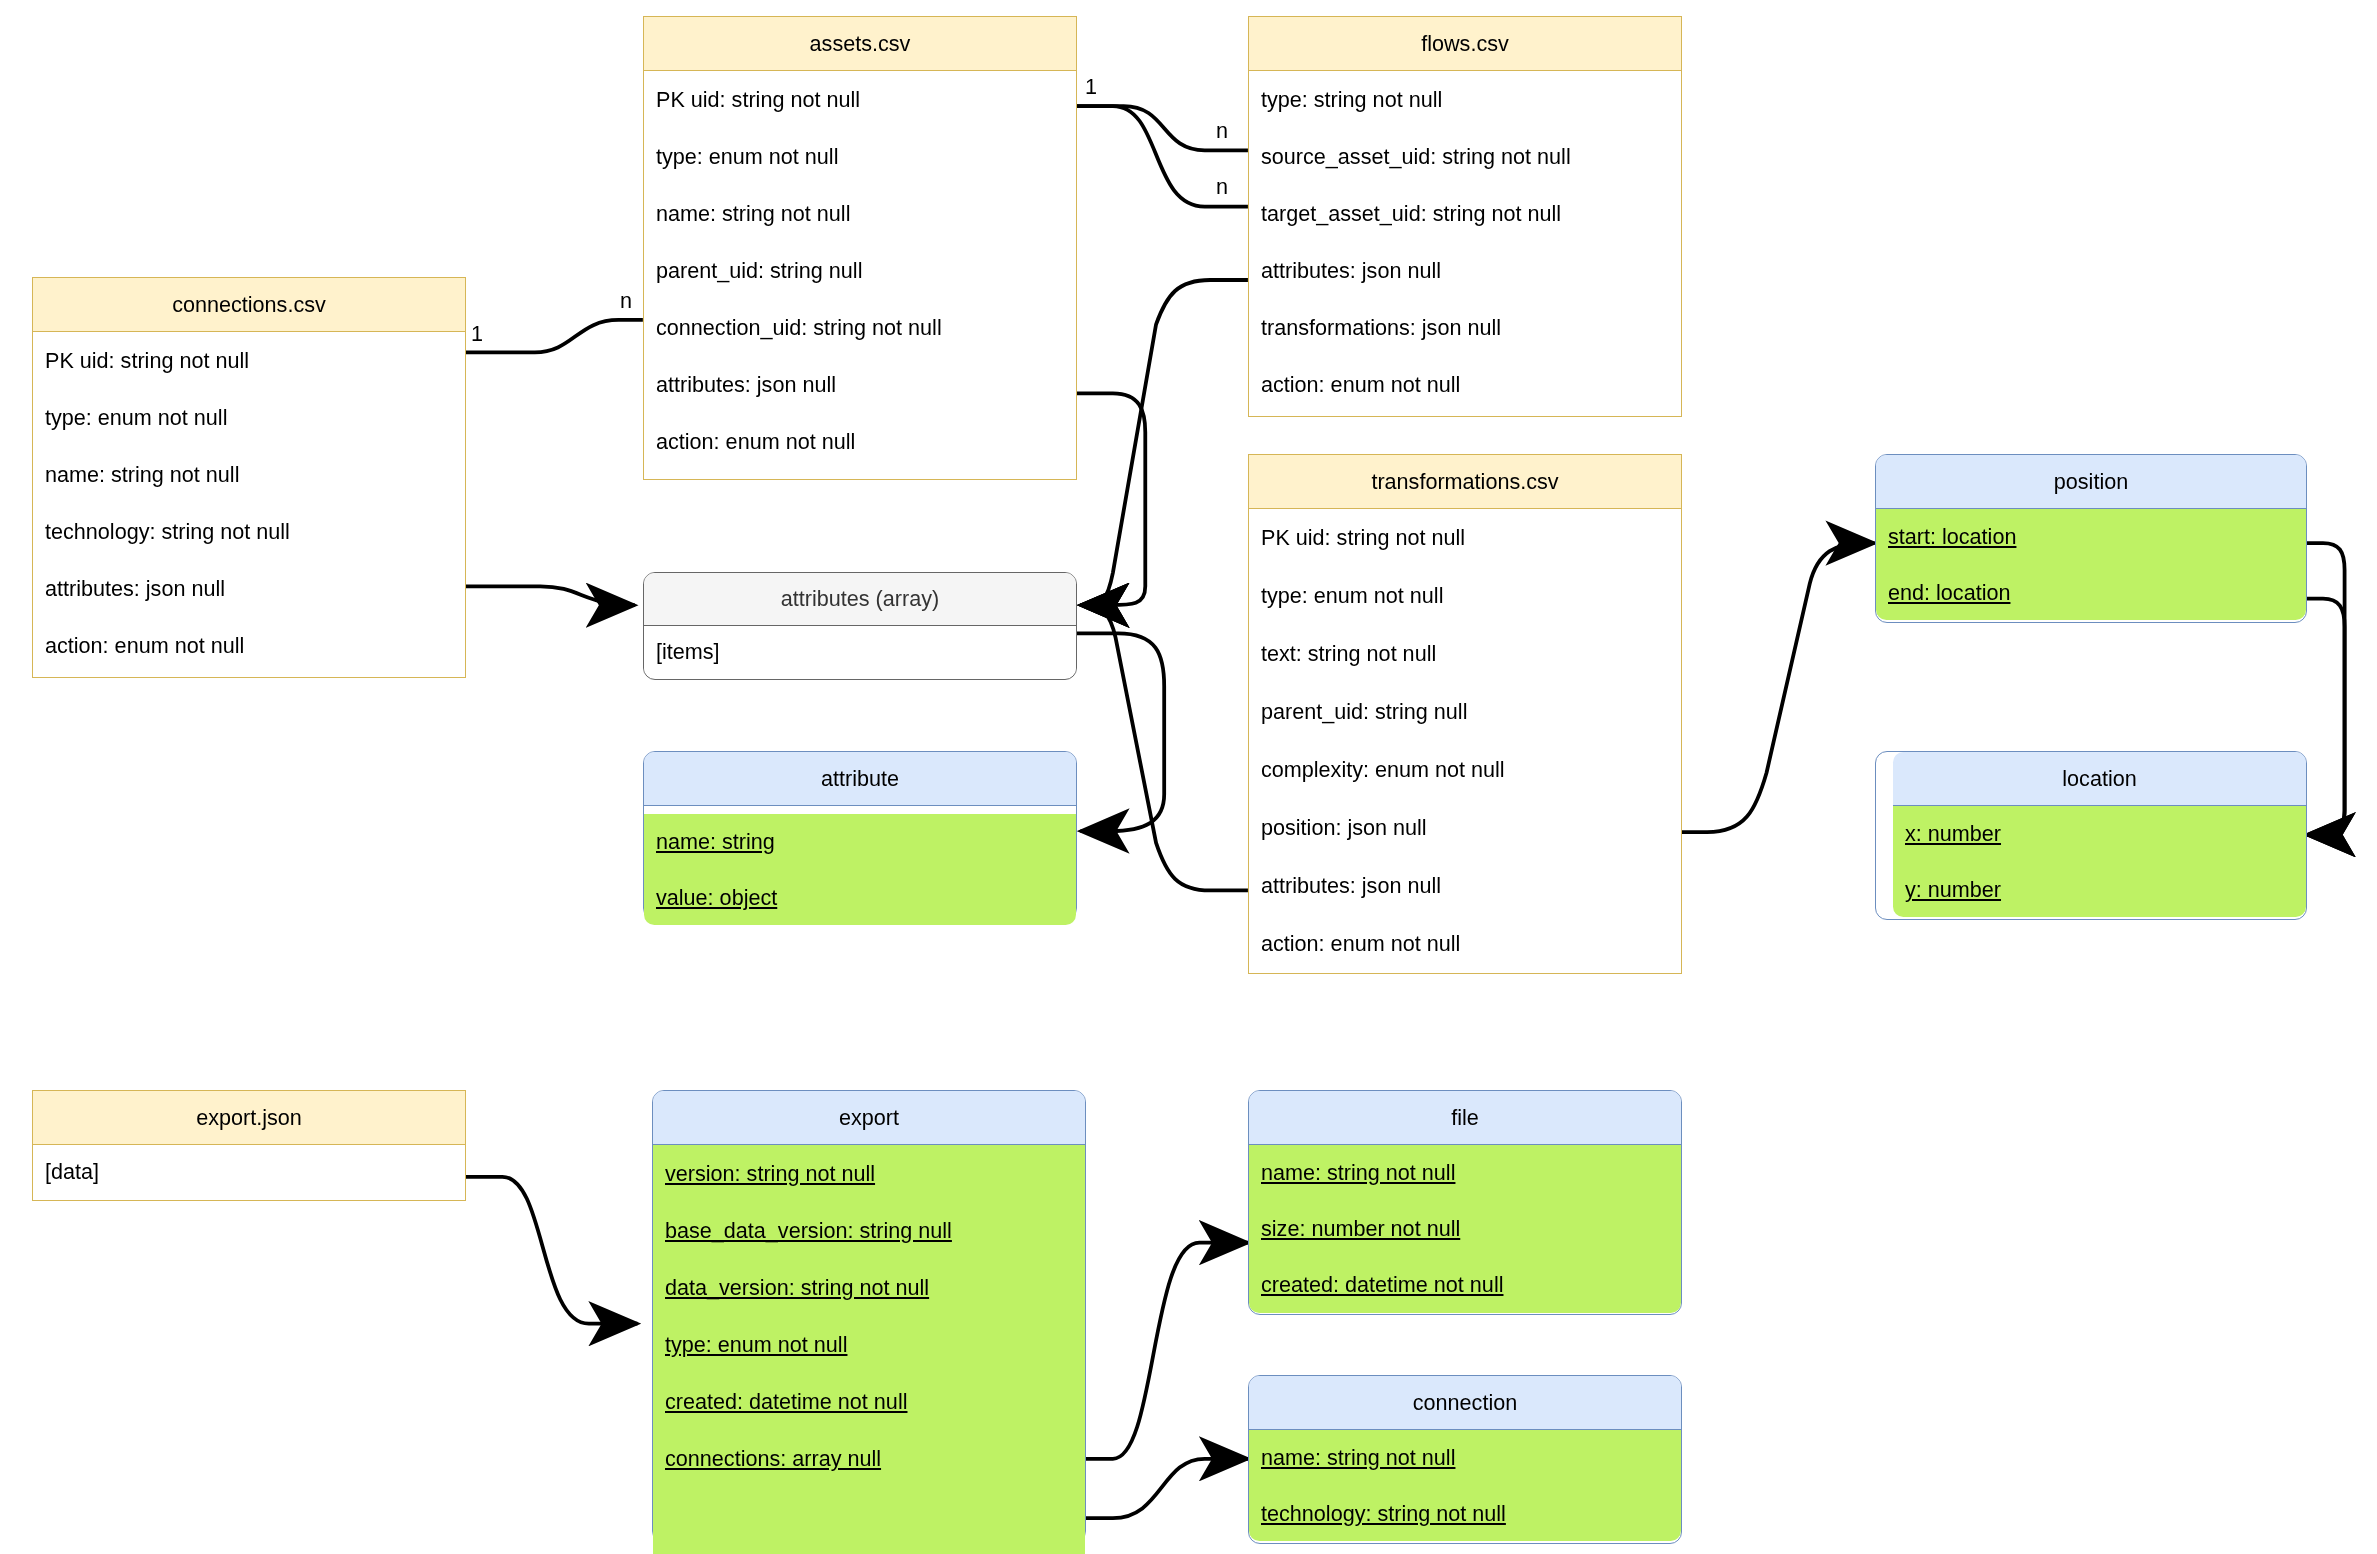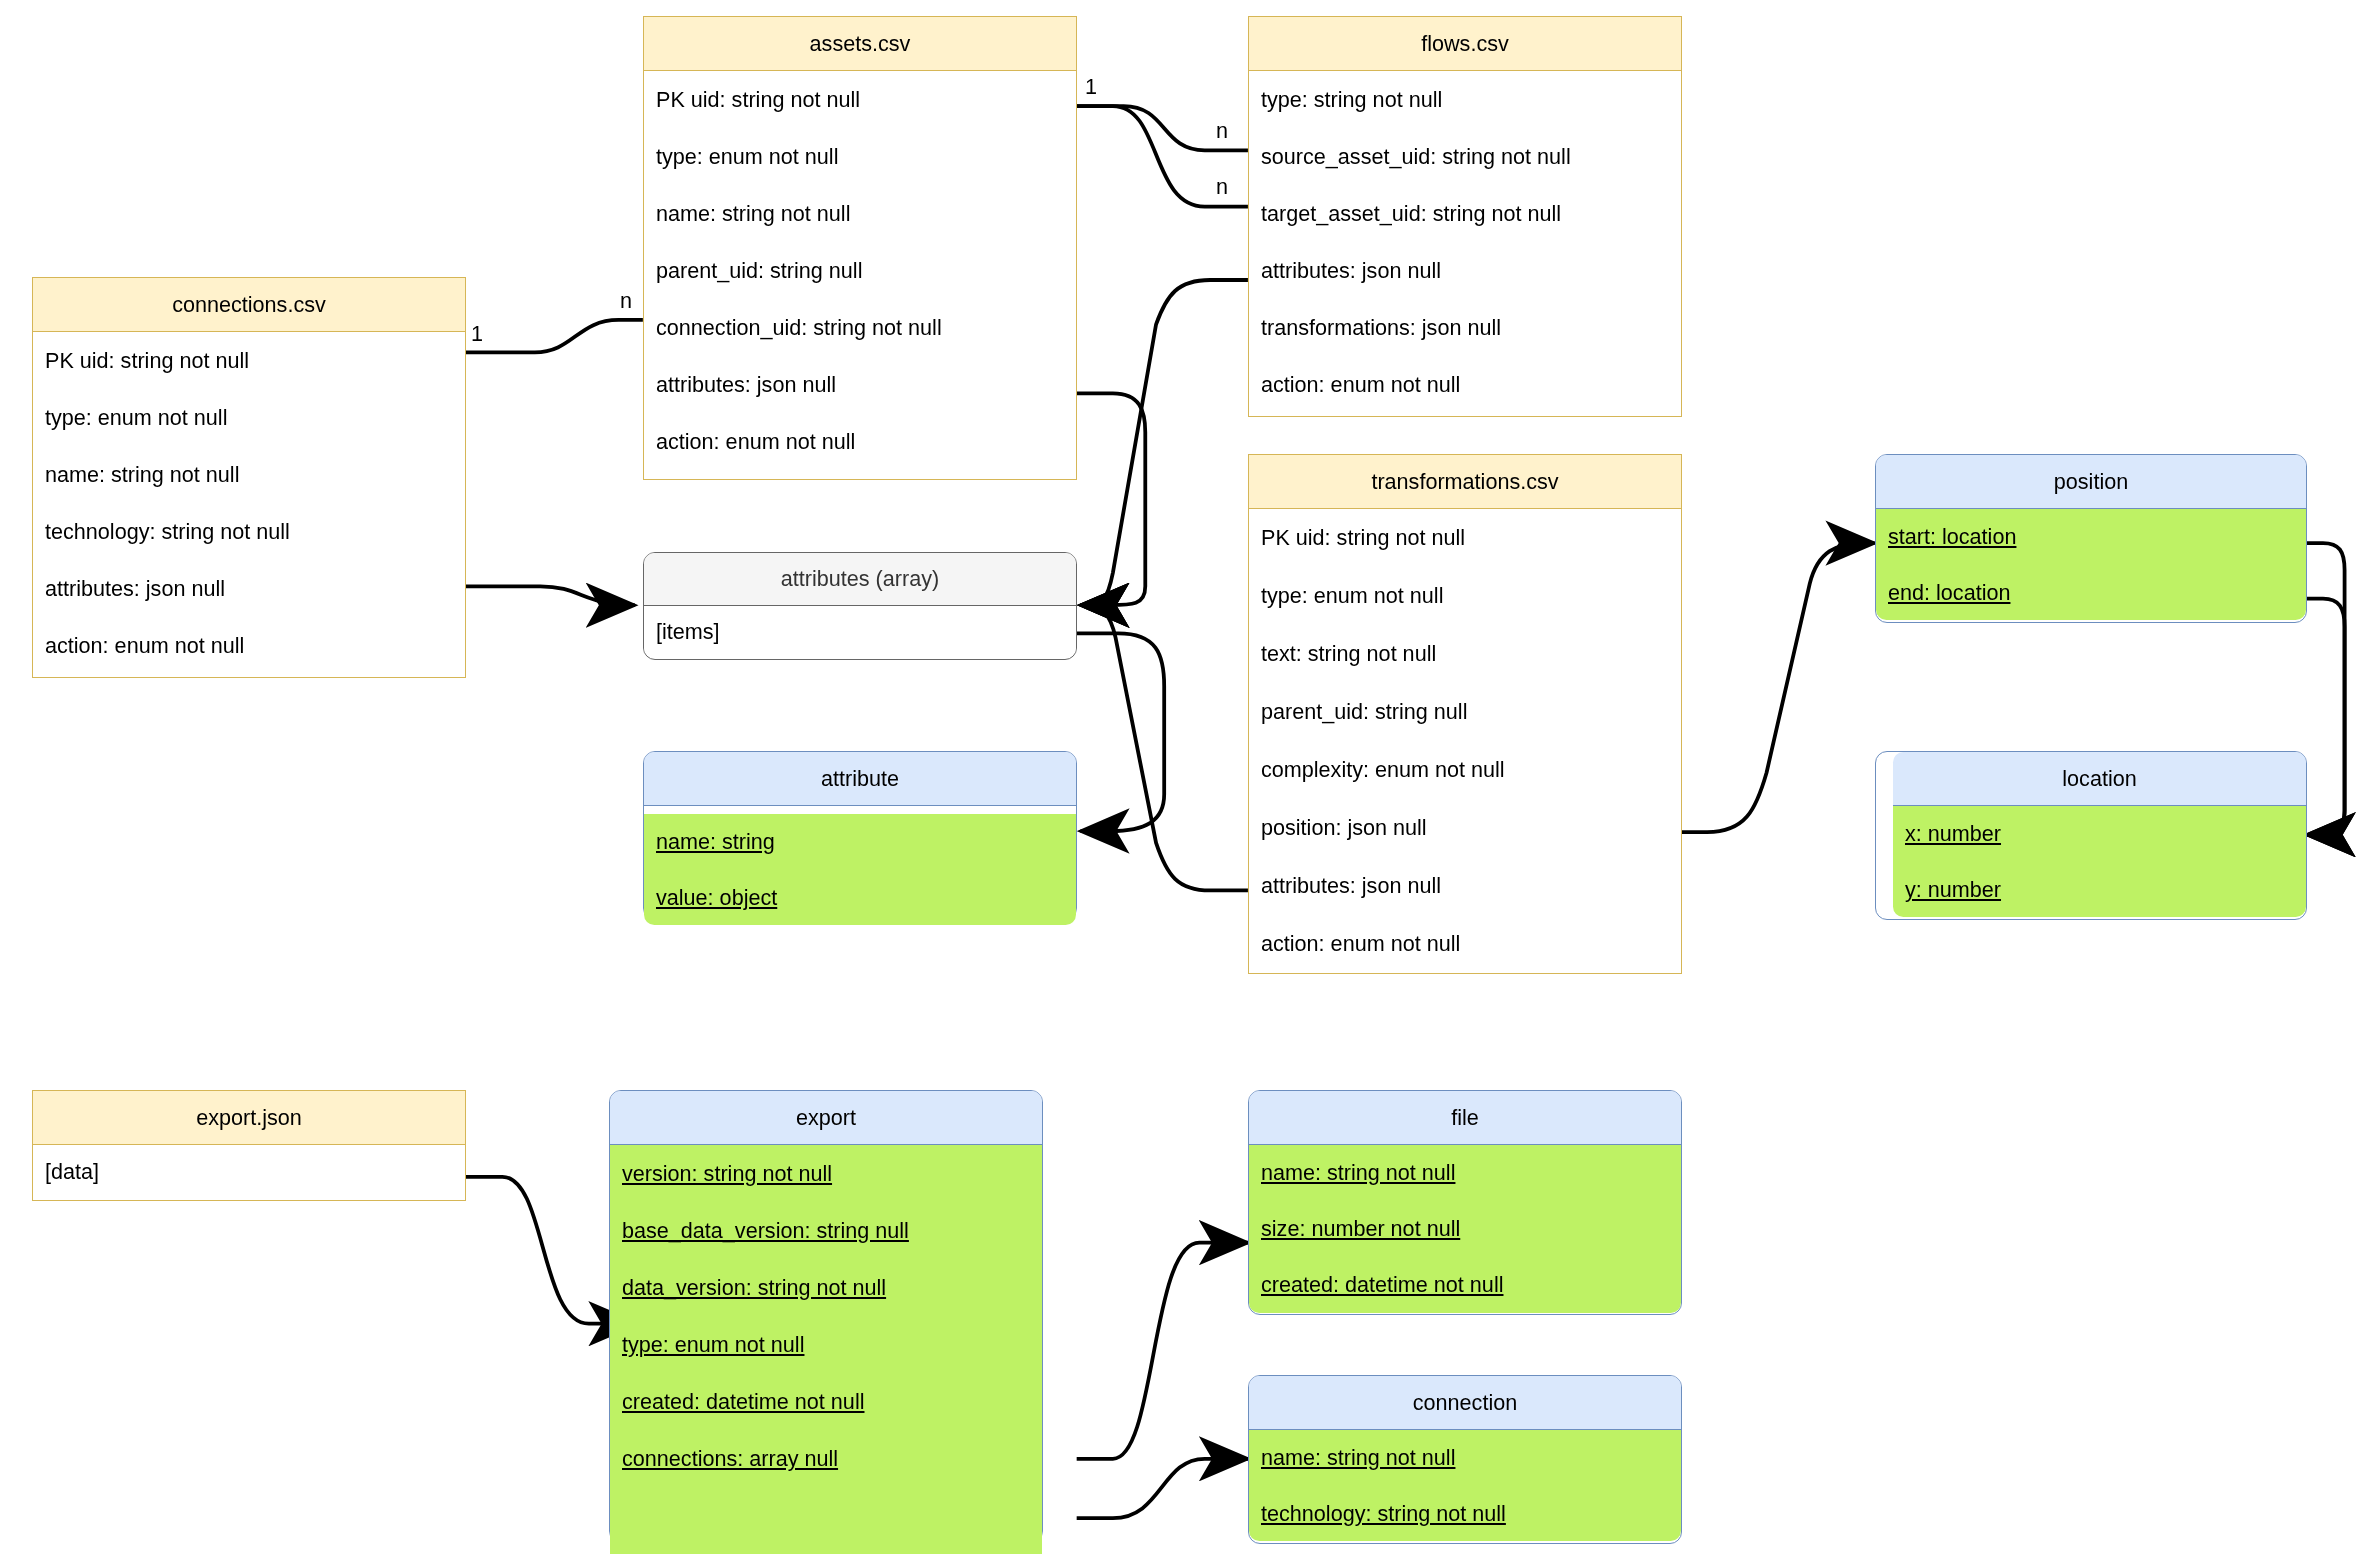--- a/index.html
+++ b/index.html
@@ -142,21 +142,21 @@
       <div class="row" style="height:58px;">type: enum not null</div>
       <div class="row" style="height:58px;">text: string not null</div>
       <div class="row" style="height:58px;">parent_uid: string null</div>
       <div class="row" style="height:58px;">complexity: enum not null</div>
       <div class="row" style="height:58px;">position: json null</div>
       <div class="row" style="height:58px;">attributes: json null</div>
       <div class="row" style="height:58px;">action: enum not null</div>
     </div>
   </div>
 
-  <div class="entity g" style="left:643px;top:552px;width:434px;height:108px;">
+  <div class="entity g" style="left:643px;top:572px;width:434px;height:108px;">
     <div class="hdr" style="height:53px;">attributes (array)</div>
     <div class="body" style="height:52px;">
       <div class="row" style="height:52px;">[items]</div>
     </div>
   </div>
 
   <div class="entity b" style="left:643px;top:751px;width:434px;height:169px;">
     <div class="hdr" style="height:54px;">attribute</div>
     <div class="body" style="height:111px;margin-top:8px;">
       <div class="row" style="height:56px;">name: string</div>
@@ -180,21 +180,21 @@
     </div>
   </div>
 
   <div class="entity y" style="left:32px;top:1090px;width:434px;height:111px;">
     <div class="hdr" style="height:54px;">export.json</div>
     <div class="body" style="height:54px;">
       <div class="row" style="height:54px;">[data]</div>
     </div>
   </div>
 
-  <div class="entity b" style="left:609px;top:1090px;width:434px;height:453px;">
+  <div class="entity b" style="left:652px;top:1090px;width:434px;height:453px;">
     <div class="hdr" style="height:54px;">export</div>
     <div class="body" style="height:508px;">
       <div class="row" style="height:57px;">version: string not null</div>
       <div class="row" style="height:57px;">base_data_version: string null</div>
       <div class="row" style="height:57px;">data_version: string not null</div>
       <div class="row" style="height:57px;">type: enum not null</div>
       <div class="row" style="height:57px;">created: datetime not null</div>
       <div class="row" style="height:57px;">connections: array null</div>
     </div>
   </div>

